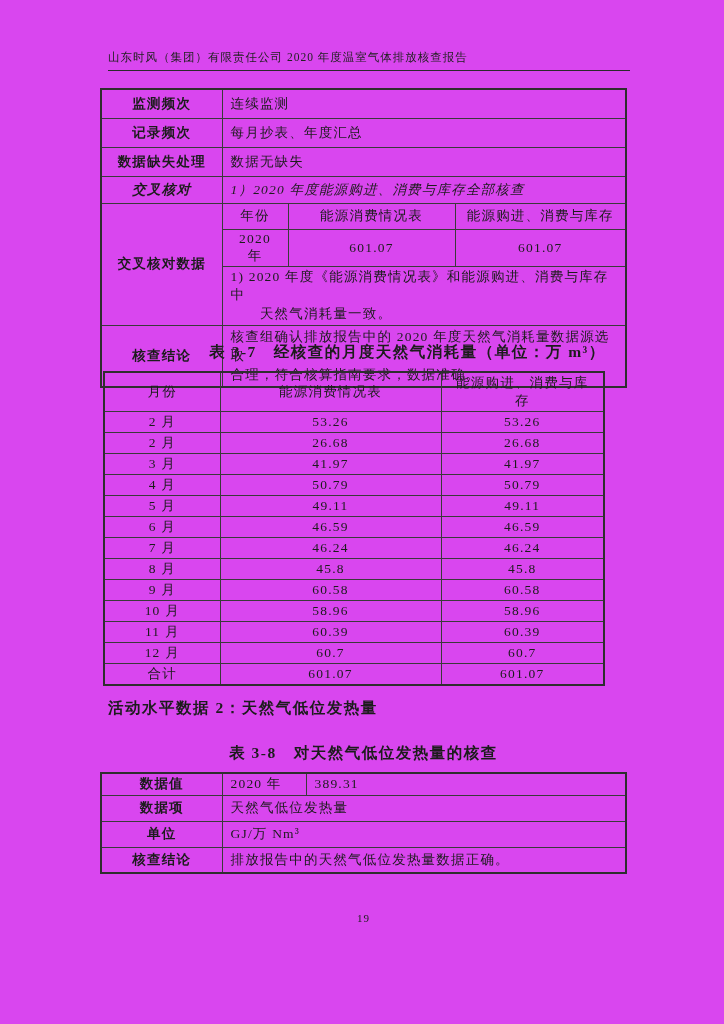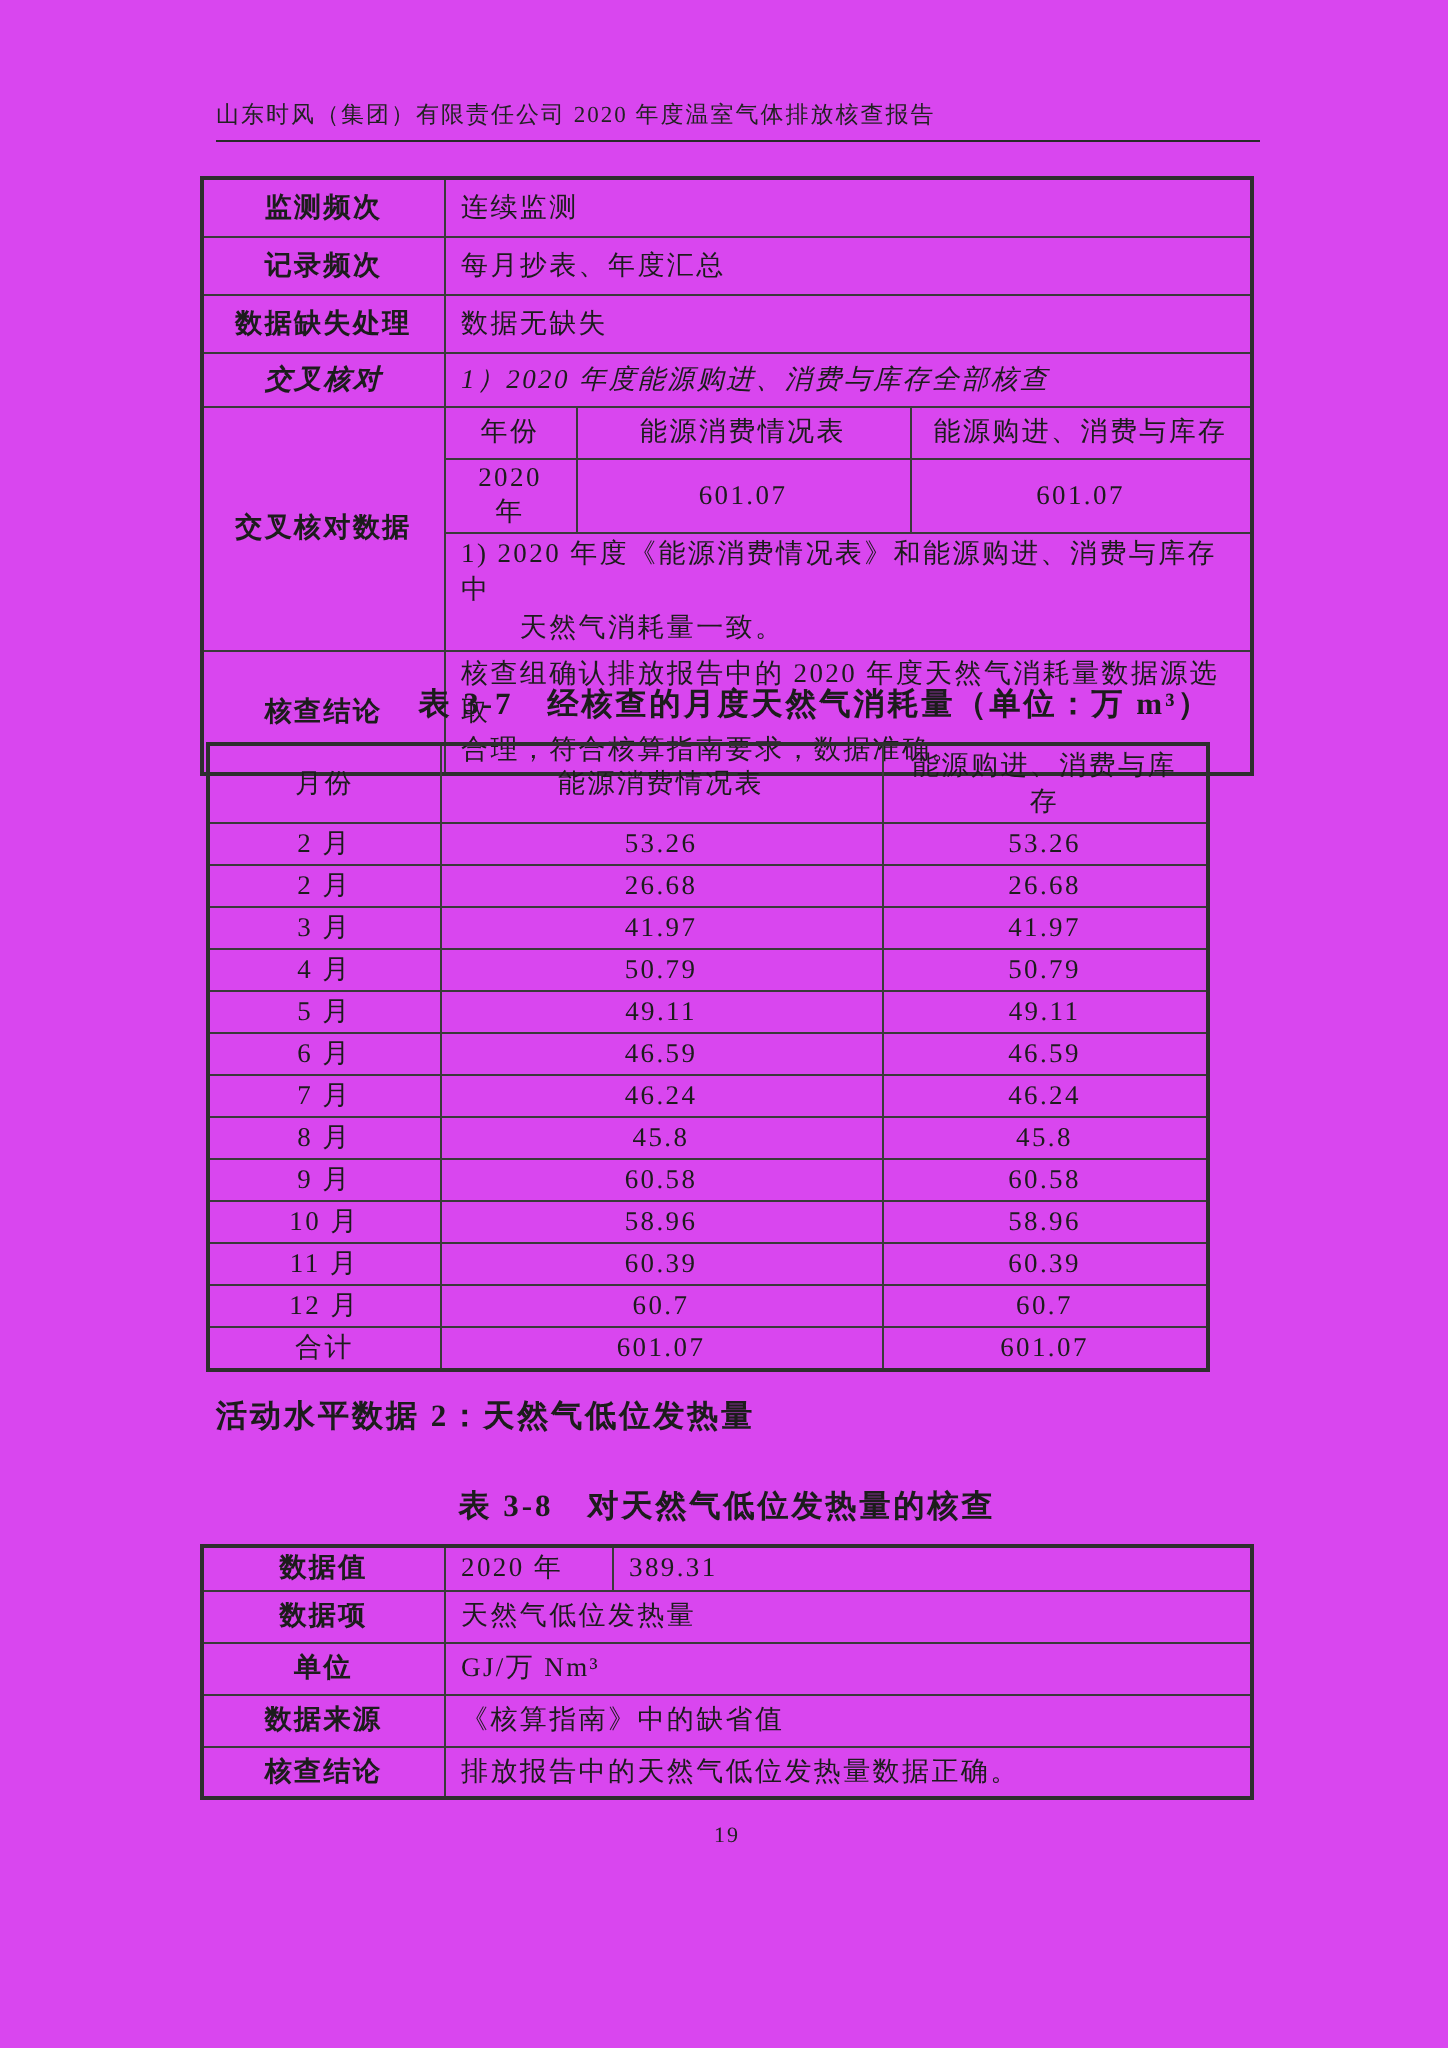--- a/index.html
+++ b/index.html
@@ -231,24 +231,20 @@
     </tr>
     <tr class="r">
       <td class="lbl">数据项</td>
       <td colspan="2">天然气低位发热量</td>
     </tr>
     <tr class="r">
       <td class="lbl">单位</td>
       <td colspan="2" class="num">GJ/万 Nm³</td>
     </tr>
     <tr class="r">
-      <td class="lbl">数据来源</td>
-      <td colspan="2">《核算指南》中的缺省值</td>
-    </tr>
-    <tr class="r">
       <td class="lbl">核查结论</td>
       <td colspan="2">排放报告中的天然气低位发热量数据正确。</td>
     </tr>
   </tbody>
     </table>
 
   <div class="page-number">19</div>
 
 </div>
 

